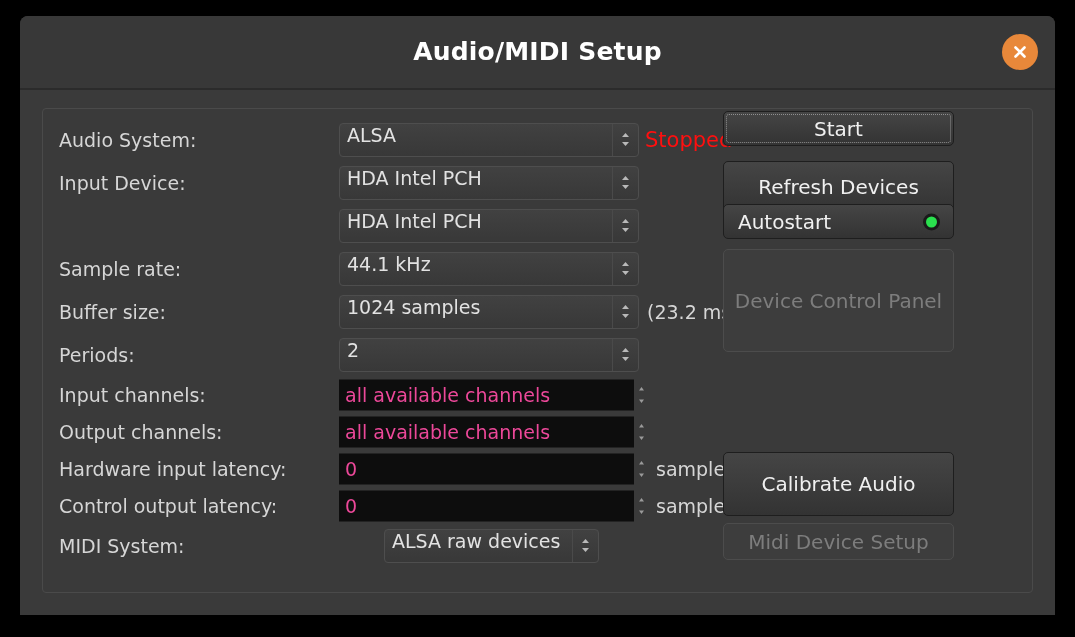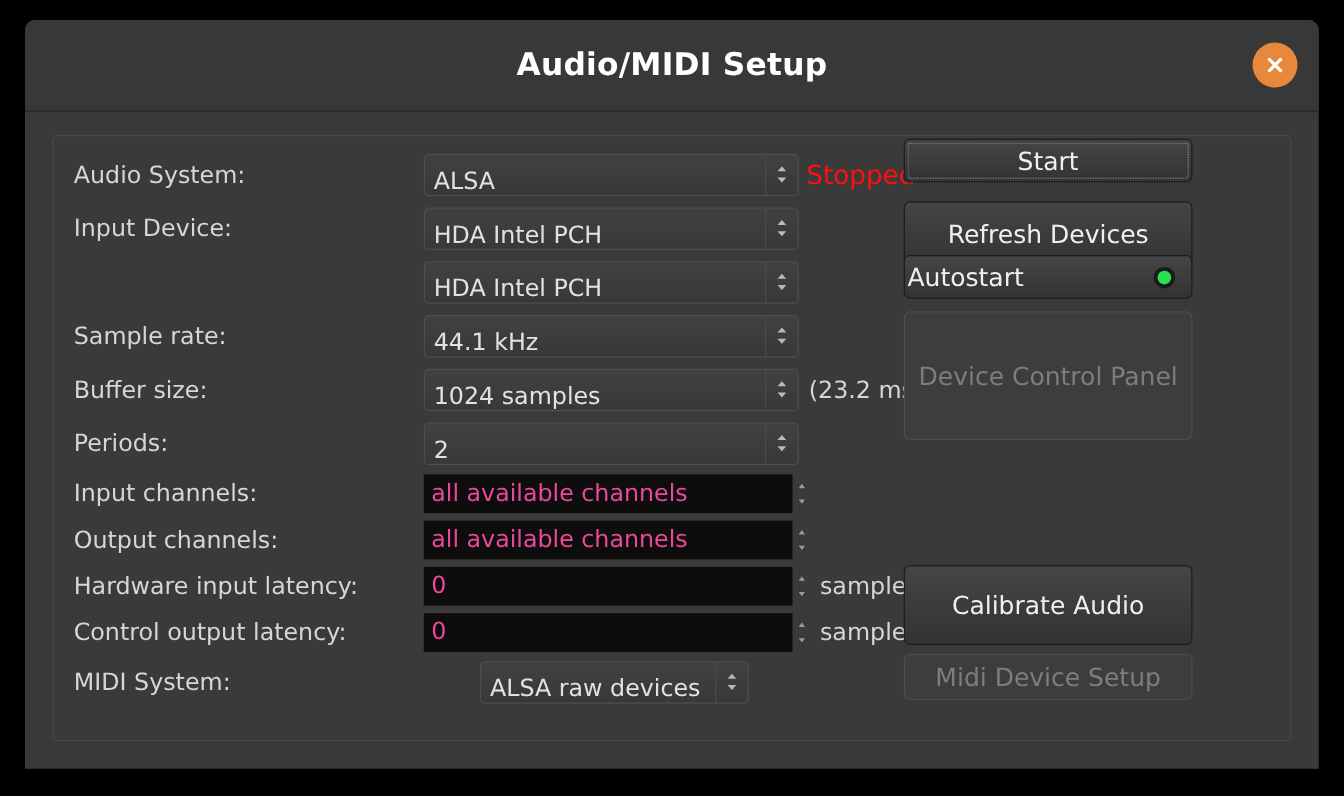--- a/index.html
+++ b/index.html
@@ -113,21 +113,21 @@
     left: 280px;
     width: 300px;
     height: 34px;
     top: 50%;
     transform: translateY(-50%);
     background: linear-gradient(#414141, #383838);
     border: 1px solid #4e4e4e;
     border-radius: 4px;
     box-sizing: border-box;
     display: flex;
-    align-items: flex-end;
+    align-items: flex-start;
     cursor: pointer;
   }
   .combo .combo-text {
     flex: 1;
     padding-left: 7px;
     color: #e2e2e2;
     font-size: 19px;
     white-space: nowrap;
     overflow: hidden;
   }
@@ -223,21 +223,21 @@
     pointer-events: none;
   }
   .btn.disabled {
     background: #3d3d3d;
     border: 1px solid #4c4c4c;
     color: #7d7d7d;
     cursor: default;
   }
   .btn.toggle {
     justify-content: flex-start;
-    padding-left: 2px;
+    padding-left: 14px;
   }
   .led {
     position: absolute;
     right: 13px;
     top: 50%;
     transform: translateY(-50%);
     width: 17px;
     height: 17px;
     border-radius: 50%;
     background: #1a1a1a;

